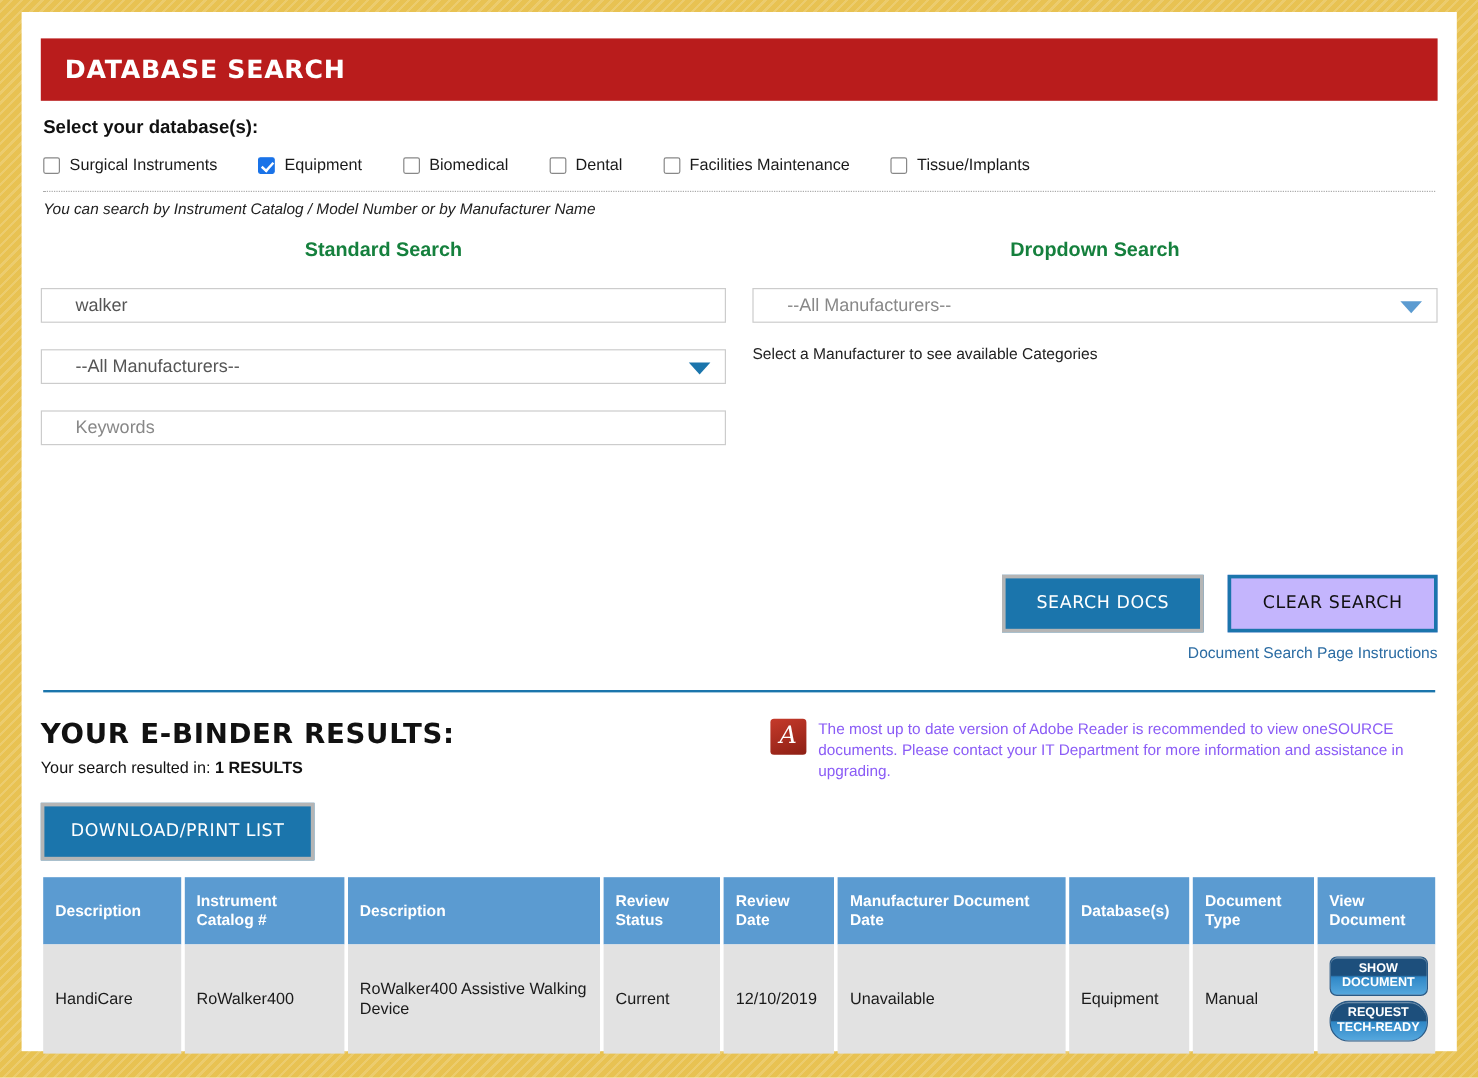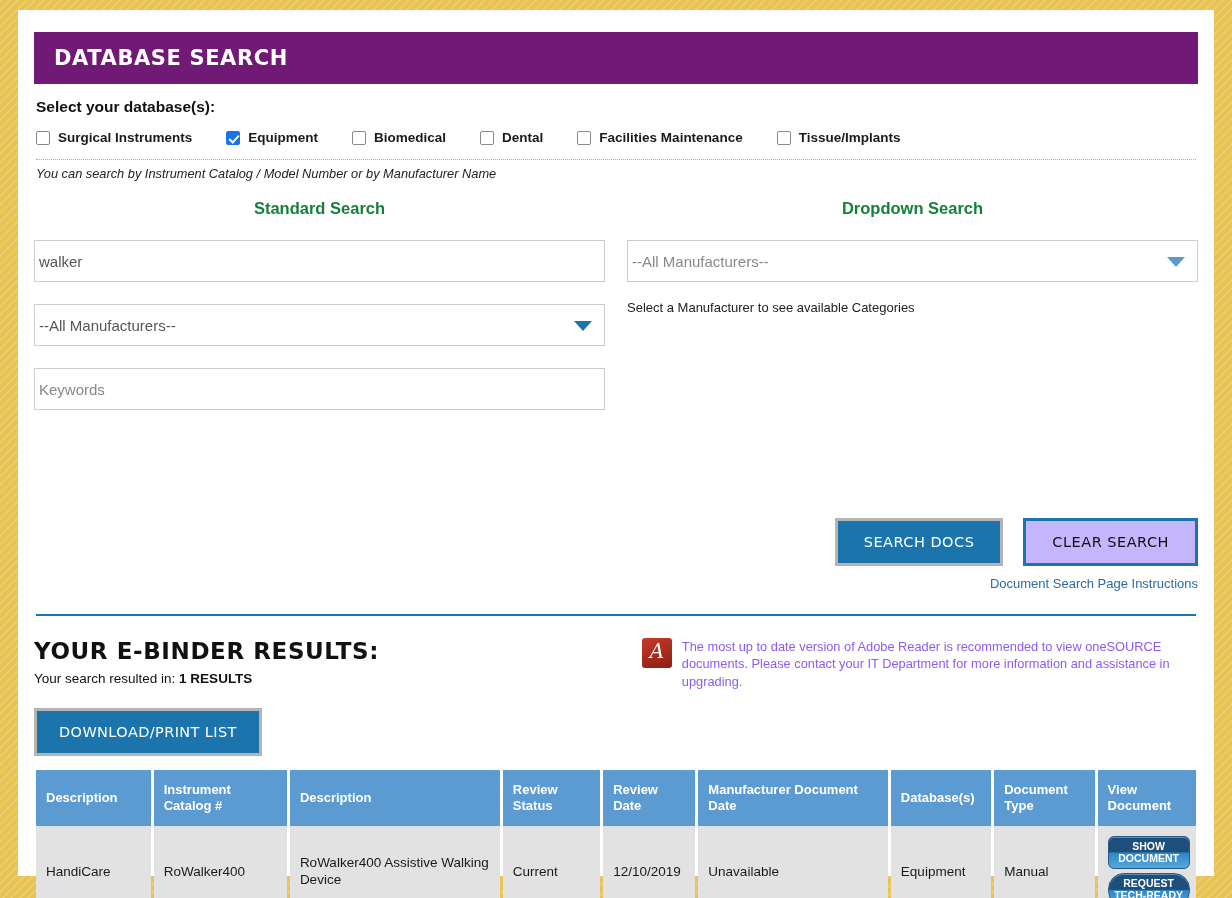--- a/index.html
+++ b/index.html
@@ -17,21 +17,21 @@
   .page {
     position:absolute;
     left:18px; top:10px;
     width:1196px; height:866px;
     background:#ffffff;
   }
   .inner { padding:22px 16px 0 16px; }
 
   
   .title-bar {
-    background:#701a75;
+    background:#b91c1c;
     height:52px;
     display:flex; align-items:center;
     padding-left:20px;
   }
   .title-bar .title {
     color:#ffffff;
     font-size:21px;
     font-weight:bold;
     letter-spacing:0.6px;
     font-family:"DejaVu Sans", sans-serif;
@@ -39,21 +39,21 @@
 
   
   .select-db-label {
     font-size:15.5px; font-weight:bold; color:#111;
     margin:14px 0 0 2px;
   }
   .cb-row {
     display:flex; align-items:center;
     margin:14px 0 0 2px;
   }
-  .cb-item { display:flex; align-items:center; margin-right:34px;font-weight:bold; }
+  .cb-item { display:flex; align-items:center; margin-right:34px; }
   .cb-item:last-child { margin-right:0; }
   .cbox {
     width:14px; height:14px;
     border:1px solid #888; background:#fff;
     border-radius:2px;
     margin-right:8px; flex:none;
     position:relative;
   }
   .cbox.checked { background:#1a73e8; border-color:#1a73e8; }
   .cbox.checked::after {
@@ -77,23 +77,23 @@
   
   .cols { display:flex; margin-top:18px; }
   .col-left  { width:576px; margin-right:22px; }
   .col-right { width:576px; }
   .col-head {
     text-align:center; font-size:16.5px; font-weight:bold;
     color:#15803d; margin-bottom:22px;
   }
   .fld {
     position:relative;
-    height:42px; border:1px solid #ccc; background:#fff;
+    height:29px; border:1px solid #ccc; background:#fff;
     display:flex; align-items:center;
-    padding:0 4px;
+    padding:0 28px;
     font-size:15px;
     margin-bottom:22px;
   }
   .fld .txt { color:#555; }
   .fld.ghost .txt { color:#888; }
   .fld .caret {
     position:absolute; right:12px; top:50%;
     margin-top:-4px;
     width:0;height:0;
     border-left:9px solid transparent;

